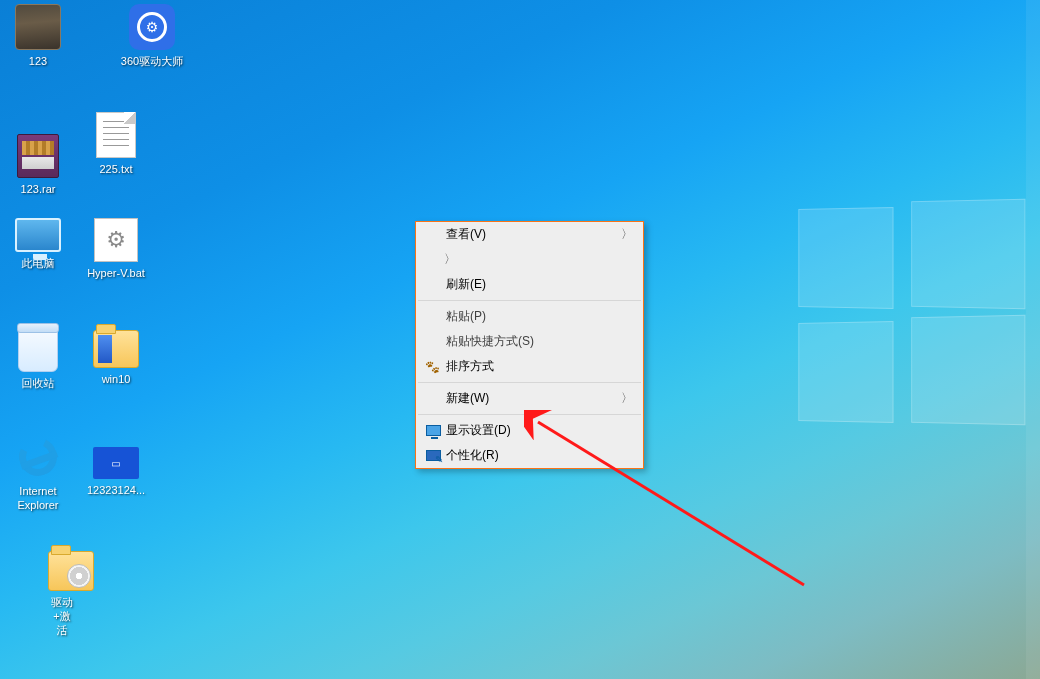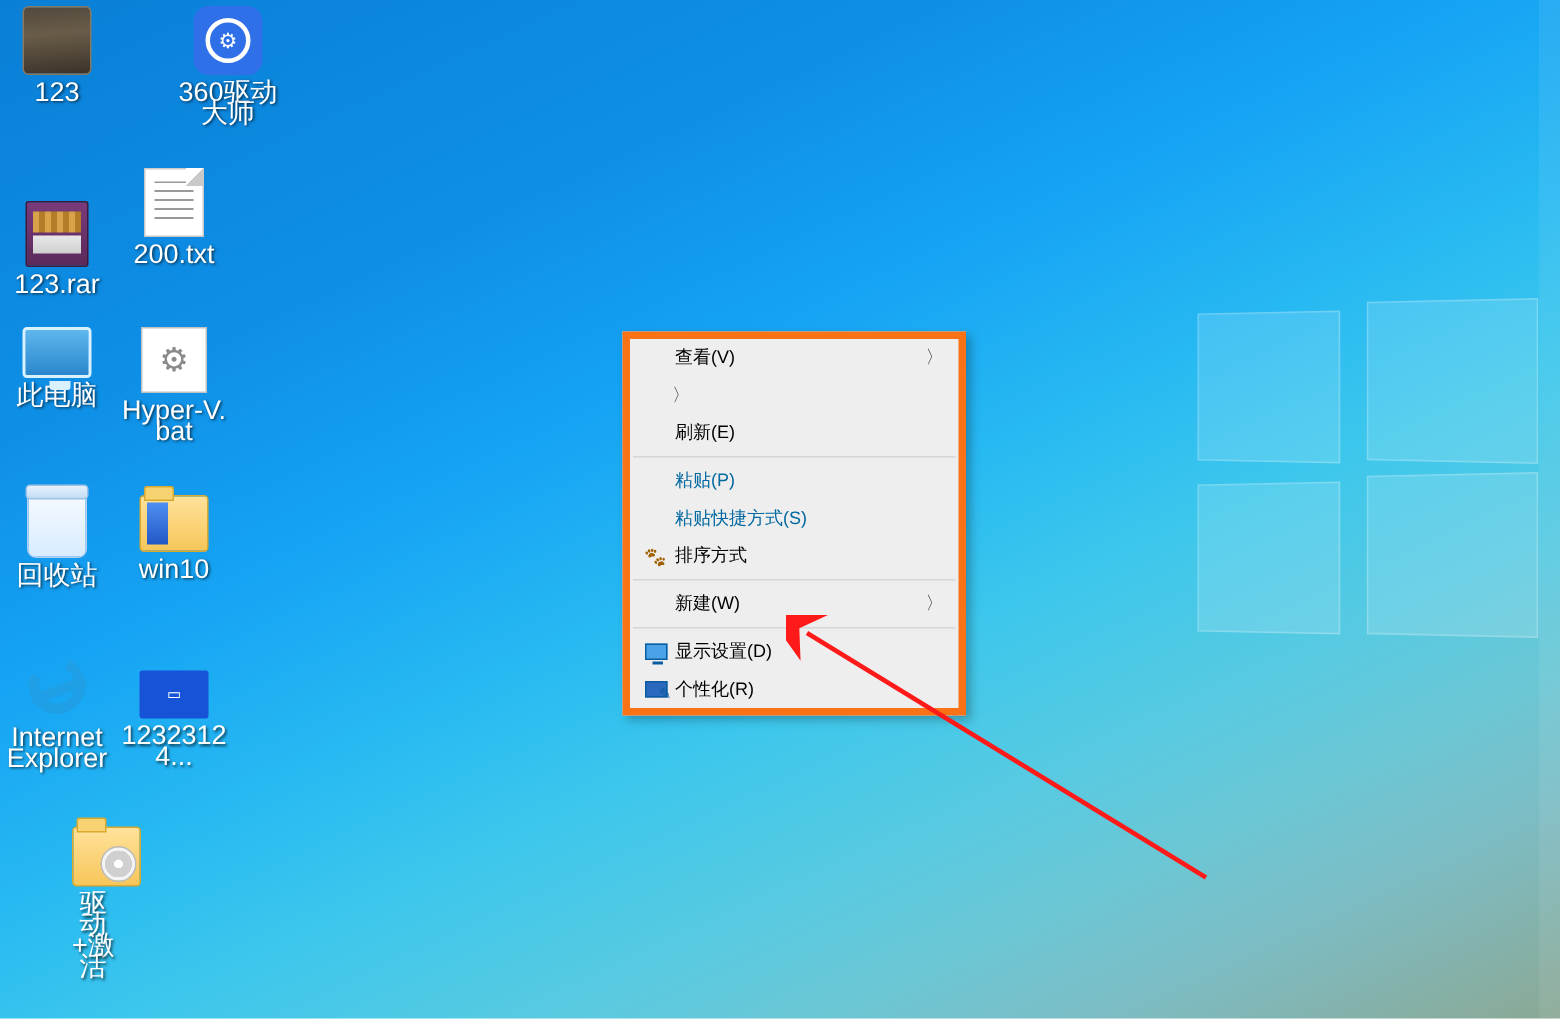--- a/index.html
+++ b/index.html
@@ -26,21 +26,21 @@
     
     .desktop { position: absolute; left: 0; top: 0; padding: 4px 0 0 0; }
     .icon-cell {
       position: absolute; width: 76px; text-align: center; cursor: default;
     }
     .icon-img {
       width: 46px; height: 46px; margin: 0 auto 4px auto; display: flex; align-items: center; justify-content: center;
       border-radius: 4px;
     }
     .icon-label {
-      color: #fff; font-size: 18px; line-height: 14px; text-shadow: 1px 1px 2px rgba(0,0,0,0.7);
+      color: #fff; font-size: 11px; line-height: 14px; text-shadow: 1px 1px 2px rgba(0,0,0,0.7);
       white-space: pre-line; word-break: break-all;
     }
 
     
     .folder-tex {
       background: linear-gradient(175deg,#514a3e 0%, #6a5c48 40%, #3a332b 100%);
       border: 1px solid #8a785e;
     }
     .blue-tile {
       background: #2f6fe8; border-radius: 10px;
@@ -112,31 +112,31 @@
     .thumb-sq::before { content:"▭"; }
 
     .folder-cd { width:46px;height:40px;margin:3px auto 4px auto;background:linear-gradient(#ffe29a,#f7c65a);border:1px solid #d8a92e;border-radius:3px;position:relative; }
     .folder-cd::before { content:""; position:absolute; left:2px; top:-7px; width:18px; height:8px; background:#f7d270; border:1px solid #d8a92e; border-radius:2px 2px 0 0; }
     .folder-cd::after { content:""; position:absolute; right:2px; bottom:2px; width:22px; height:22px; border-radius:50%;
       background: radial-gradient(circle at 50% 50%, #fff 0 3px, #d0d0d0 3px 9px, #f4f4f4 9px 11px); border:1px solid #bcbcbc; }
 
     
     .ctx {
       position: absolute; left: 415px; top: 221px; width: 229px;
-      background: #eeeeee; border: 5px solid #f97316; box-shadow: 3px 3px 6px rgba(0,0,0,0.25);
+      background: #eeeeee; border: 1px solid #f97316; box-shadow: 3px 3px 6px rgba(0,0,0,0.25);
       font-size: 12px; color:#000;
     }
     .ctx .row {
       display:flex; align-items:center; height:25px; padding: 0 8px 0 6px; position:relative;
     }
     .ctx .ic { width:22px; display:flex; justify-content:center; color:#0a5da0; font-size:13px; }
     .ctx .txt { flex:1; padding-left:2px; }
     .ctx .chev { color:#4a4a4a; font-size:12px; padding-right:2px; }
     .ctx .sep { height:1px; background:#d6d6d6; margin: 3px 2px; }
-    .ctx .disabled { color:#0369a1; }
+    .ctx .disabled { color:#404040; }
     .mon-ic {
       width:15px; height:11px; border:1px solid #0a5da0; background:#4aa3e6; position:relative;
     }
     .mon-ic::after { content:""; position:absolute; left:4px; top:11px; width:7px; height:2px; background:#0a5da0; }
     .pers-ic {
       width:15px; height:11px; border:1px solid #0a5da0; background:#2a69bd; position:relative;
     }
     .pers-ic::after { content:"✎"; position:absolute; right:-4px; bottom:-5px; font-size:10px; color:#0a5da0; }
     .paw-ic::before { content:"🐾"; font-size:12px; filter: hue-rotate(200deg) saturate(2); }
 
@@ -174,21 +174,21 @@
     <div class="icon-label">360驱动大师</div>
   </div>
 
   <div class="icon-cell" style="left:0px; top:112px;margin-top:22px;">
     <div class="rar-box"></div>
     <div class="icon-label">123.rar</div>
   </div>
 
   <div class="icon-cell" style="left:78px; top:112px;">
     <div class="txtfile"></div>
-    <div class="icon-label">200.txt</div>
+    <div class="icon-label">225.txt</div>
   </div>
 
   <div class="icon-cell" style="left:0px; top:212px;">
     <div class="pc-icon"></div>
     <div class="icon-label">此电脑</div>
   </div>
 
   <div class="icon-cell" style="left:78px; top:218px;">
     <div class="batfile">
         <span>⚙</span>

